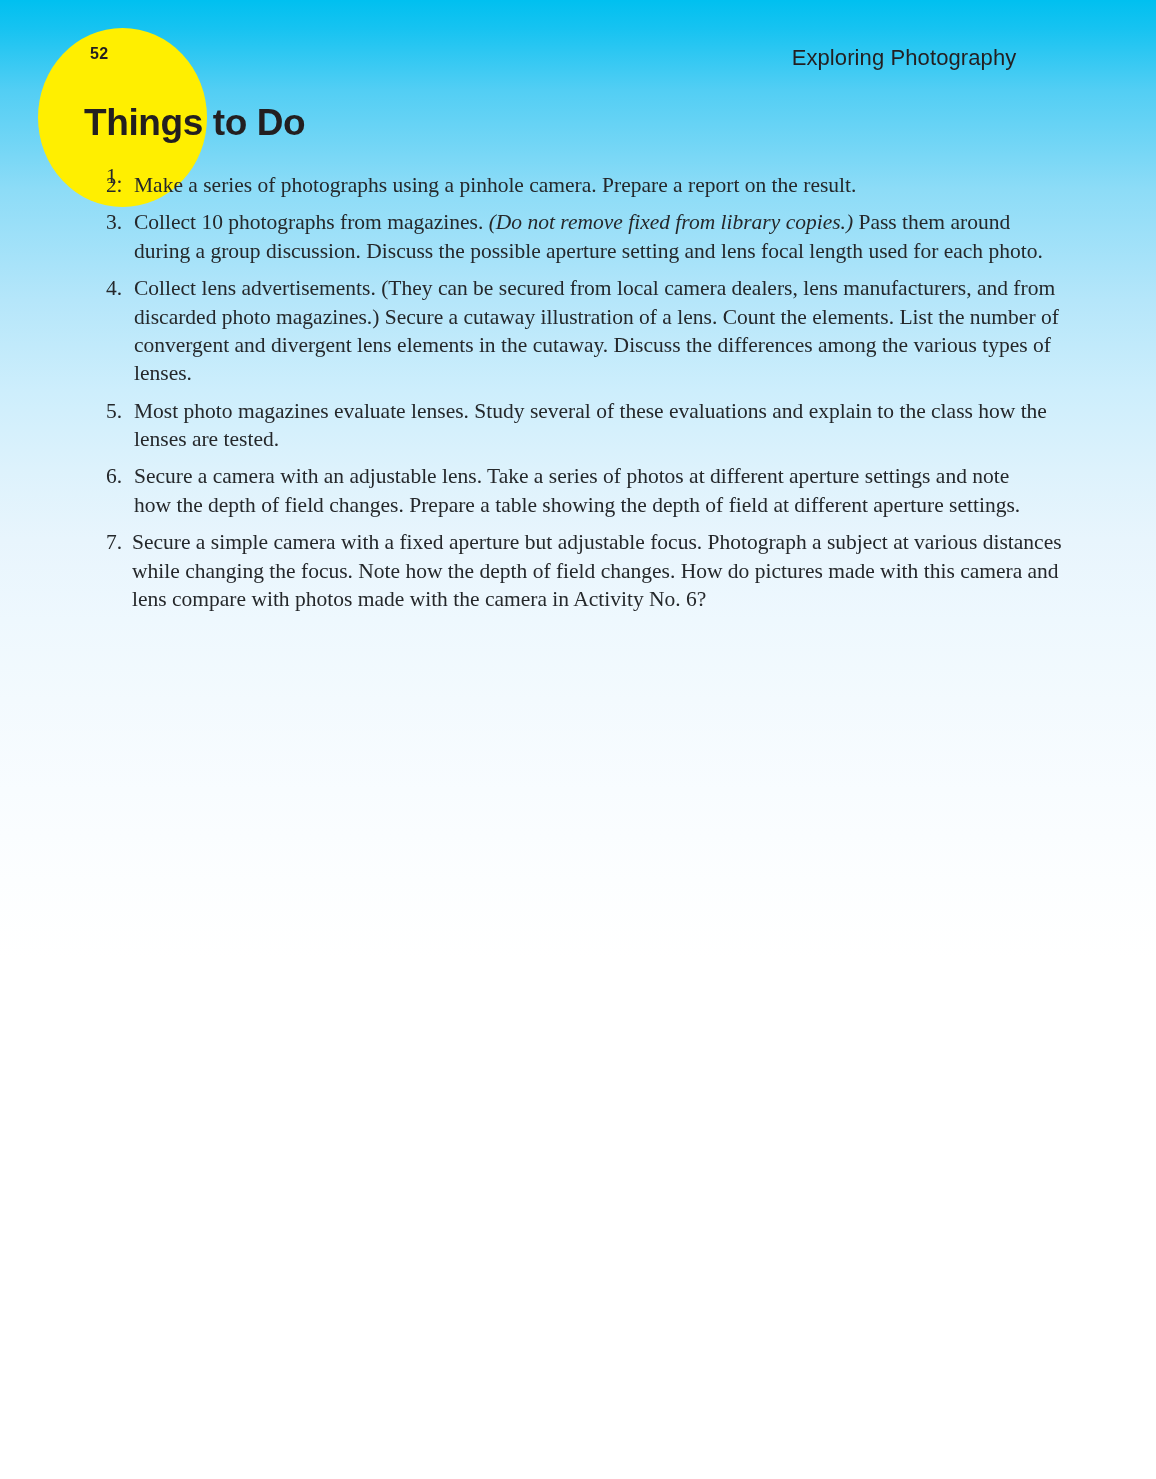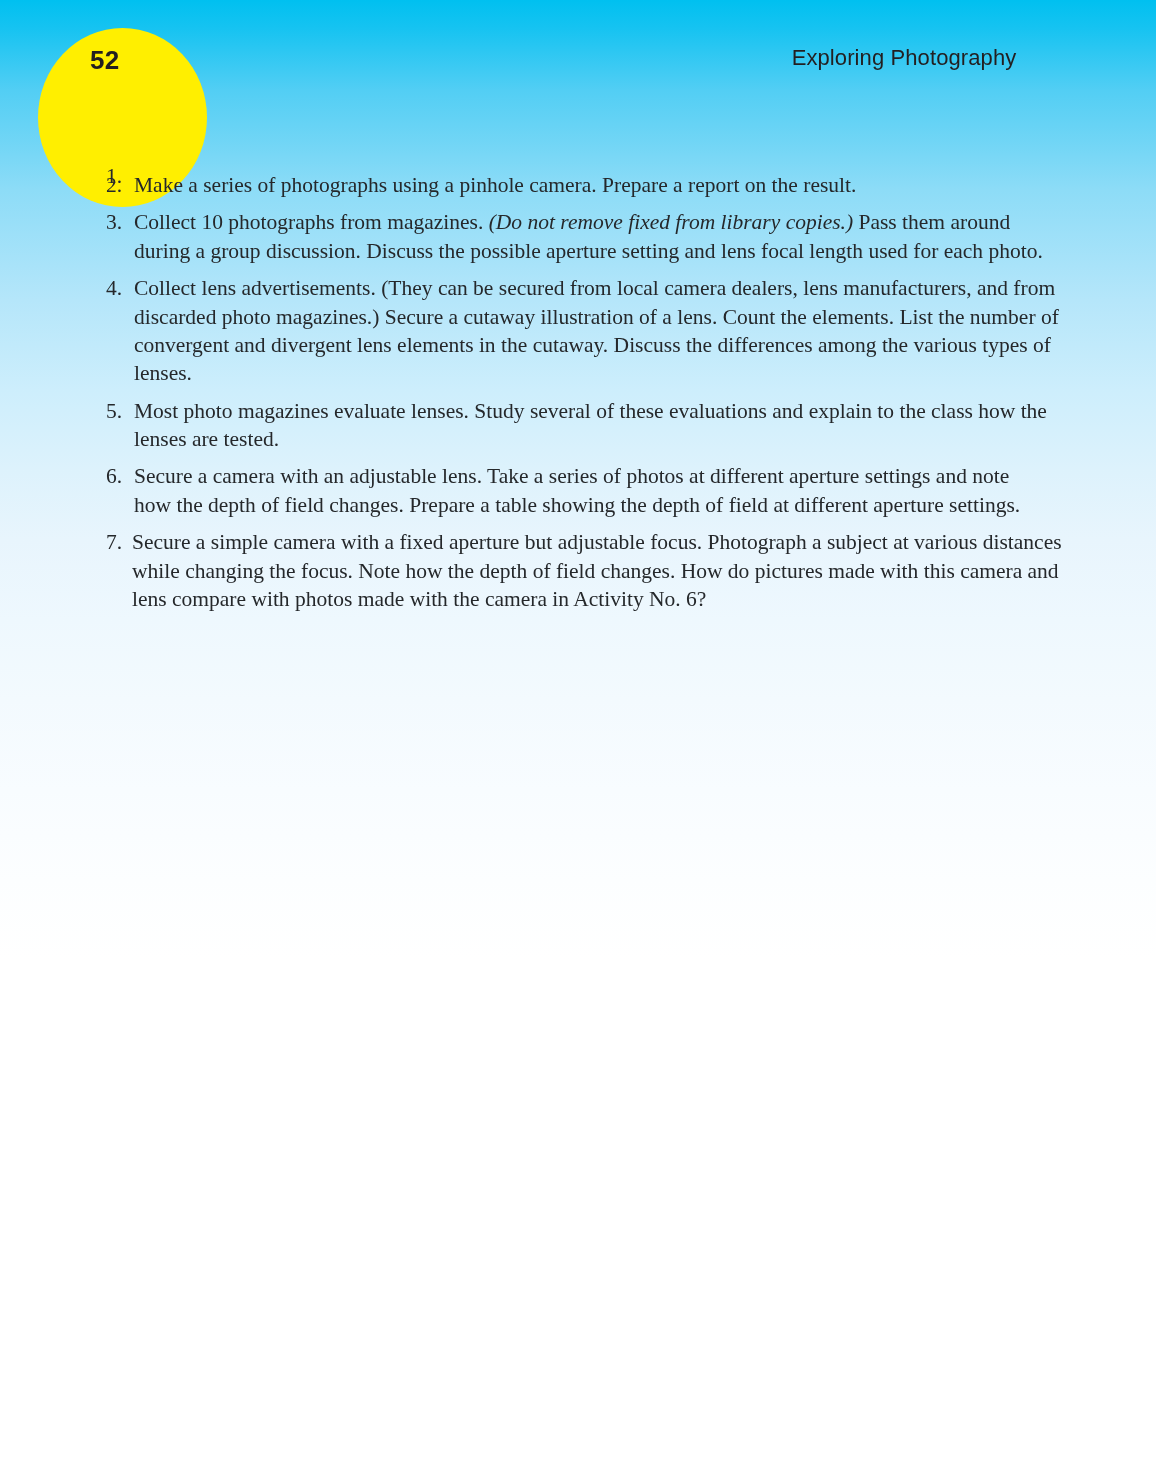--- a/index.html
+++ b/index.html
@@ -66,21 +66,21 @@
     height: 179px;
     border-radius: 50%;
     background: #ffef00;
   }
 
   .folio-number {
     position: absolute;
     left: 90px;
     top: 45px;
     font-family: "Liberation Sans", "DejaVu Sans", sans-serif;
-    font-size: 26px;
+    font-size: 16px;
     font-weight: bold;
     color: #231f20;
     letter-spacing: 0.3px;
   }
 
   
   .section-title {
     position: absolute;
     left: 84px;
     top: 104px;
@@ -148,20 +148,21 @@
 <div class="page">
 
   <div class="running-head">
     <span class="rh-inner">Exploring Photography</span>
   </div>
 
   <div class="folio-disc"></div>
 
   <div class="folio-number">52</div>
 
+  <h1 class="section-title">Things to Do</h1>
 
   <ol class="activity-list">
 
     <li class="activity-item w-1">
       <span class="activity-num">1.</span>
     </li>
 
     <li class="activity-item w-2">
       <span class="activity-num">2.</span>
       <span class="activity-text">Make a series of photographs using a pinhole camera. Prepare a report on the result.</span>

